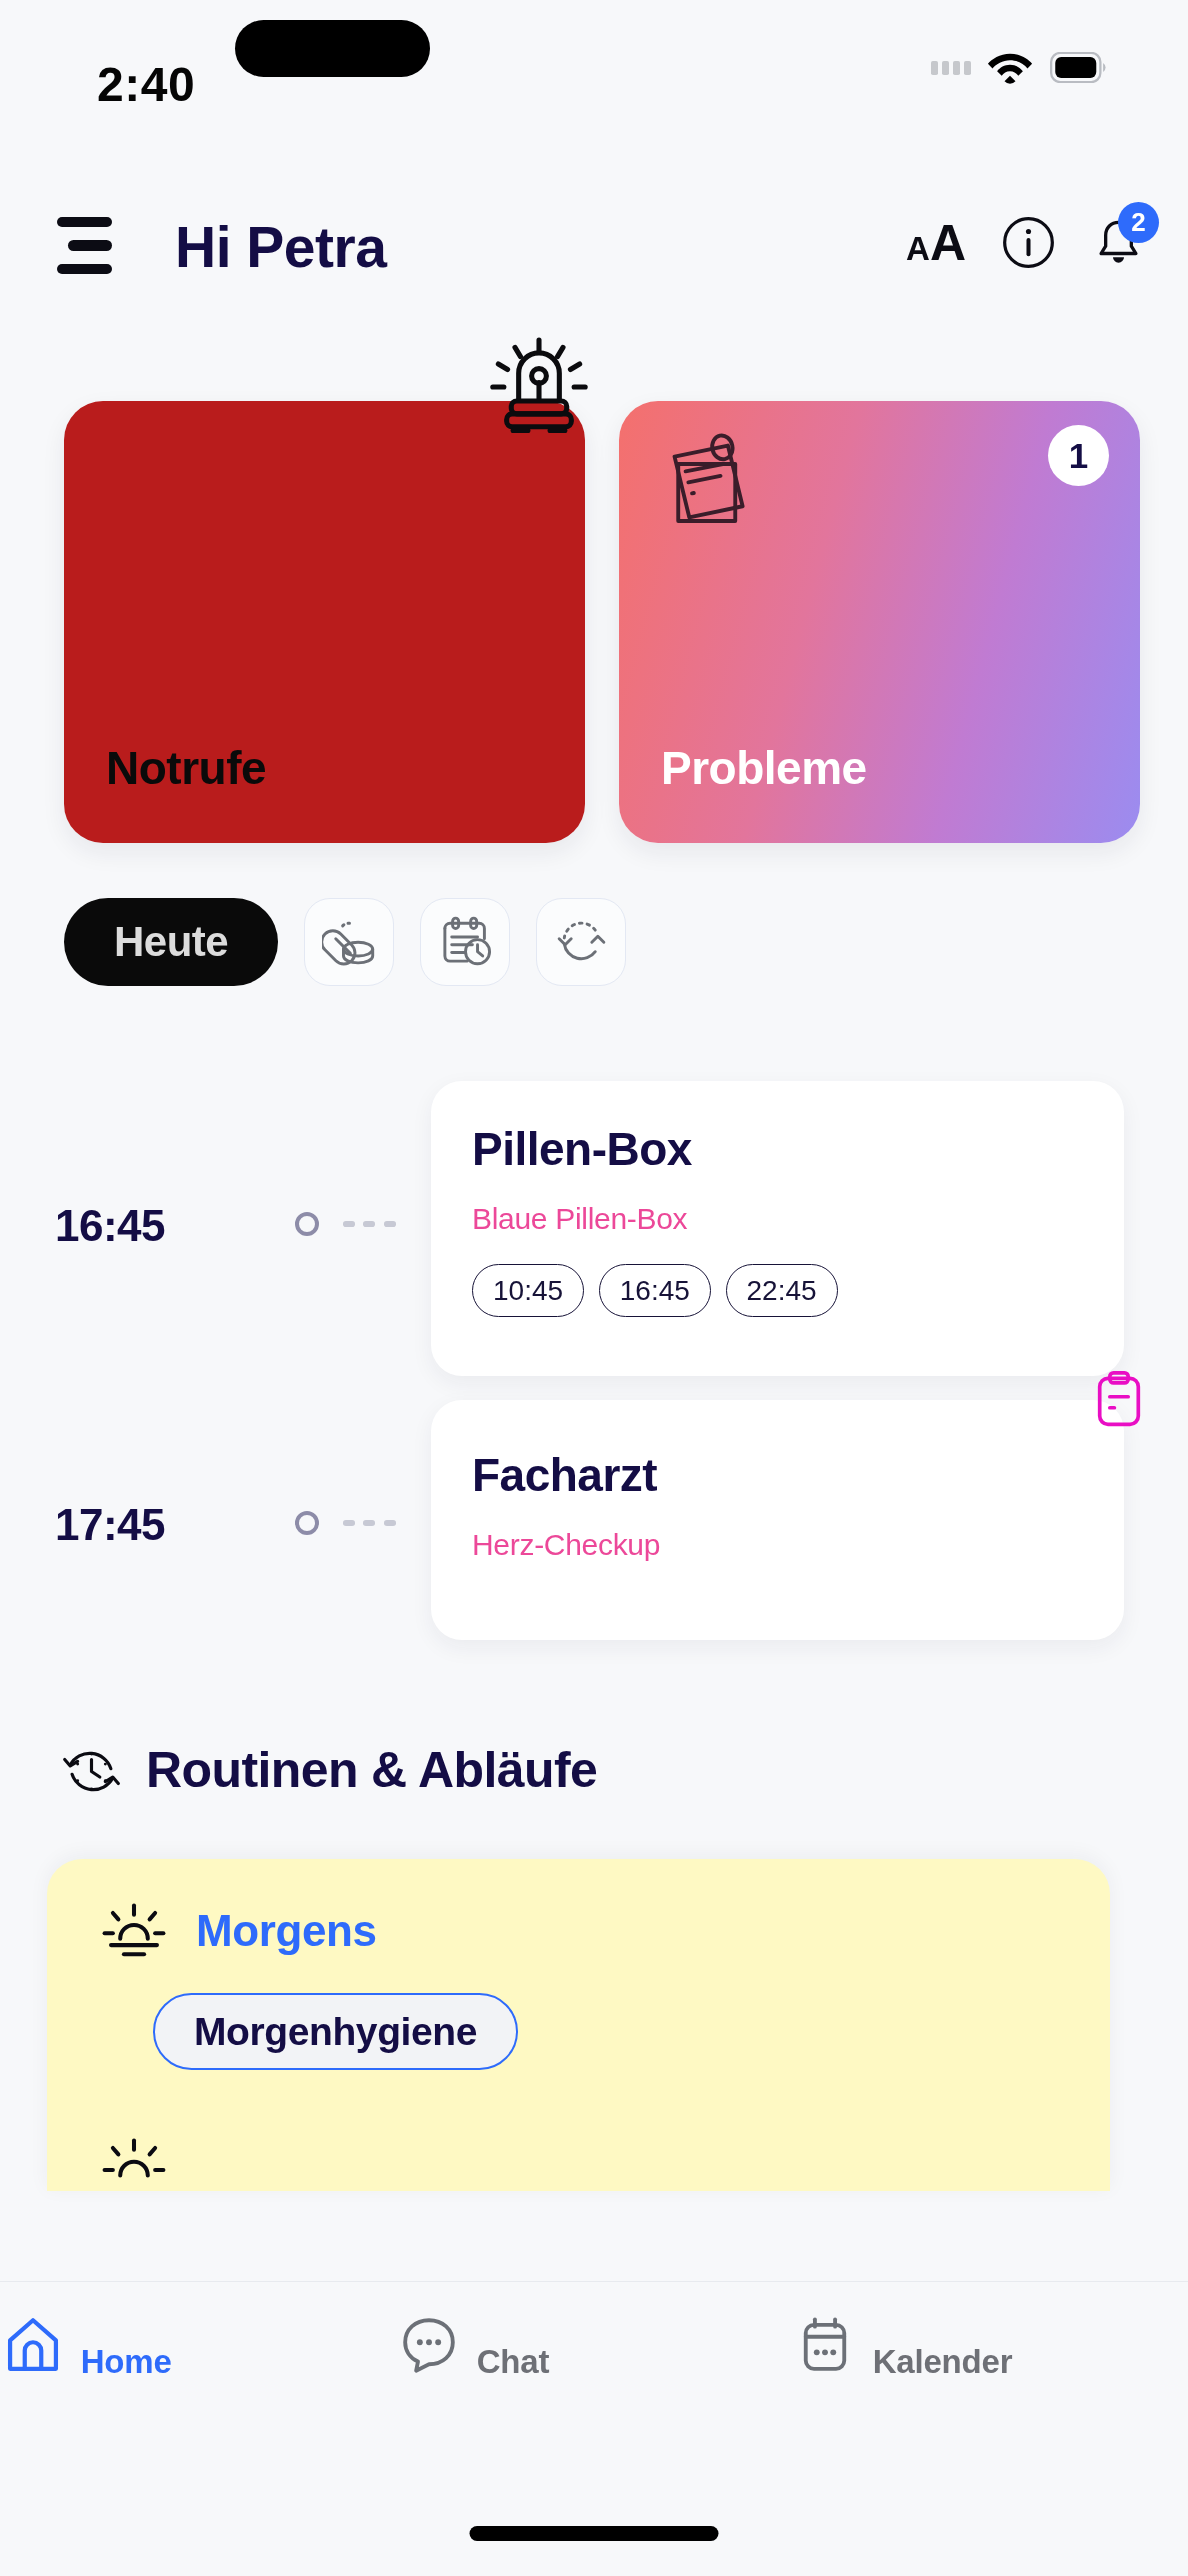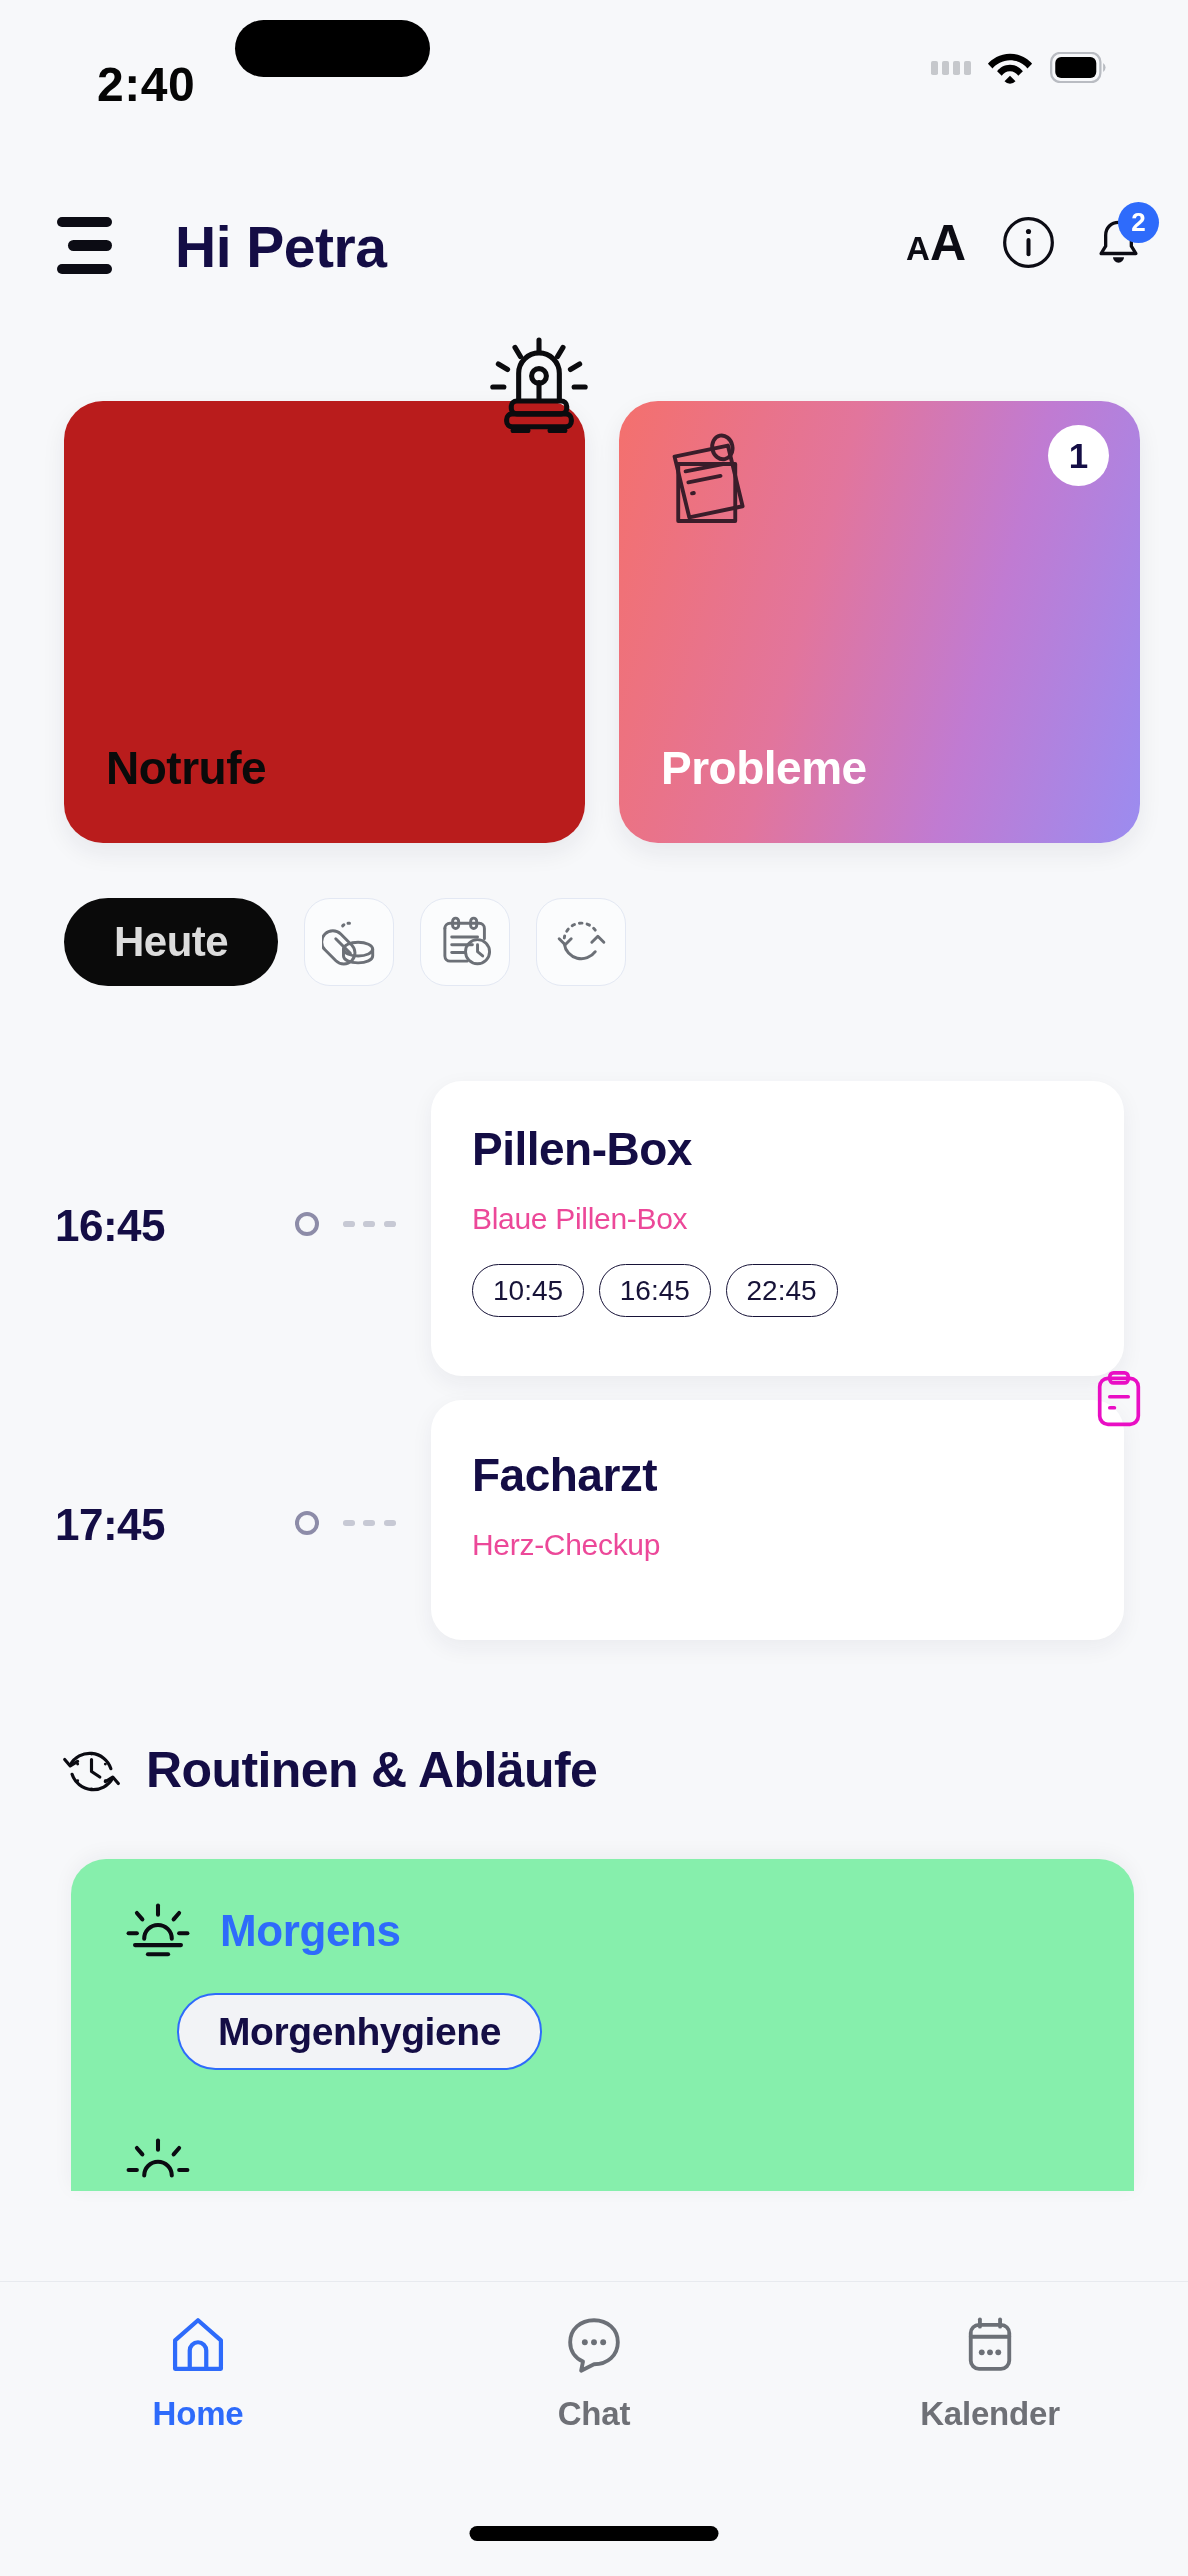--- a/index.html
+++ b/index.html
@@ -179,23 +179,23 @@
   
   #routines-header {
     position: absolute; top: 1741px; left: 61px;
     display: flex; align-items: flex-start; gap: 24px;
   }
   #routines-title {
     font-size: 50px; font-weight: 700; color: #140d45;
     letter-spacing: -0.6px;
   }
   #routines-card {
-    position: absolute; top: 1859px; left: 71px;
+    position: absolute; top: 1859px; left: 47px;
     width: 1063px; height: 332px;
-    background: #86efac;
+    background: #fef9c3;
     border-radius: 35px 35px 0 0;
     box-shadow: 0 -3.7px 20px rgba(28,32,60,.05);
     overflow: hidden;
   }
   .routine-block { position: absolute; left: 53px; }
   .routine-head { display: flex; align-items: center; gap: 28px; }
   .routine-name {
     font-size: 44px; font-weight: 700; color: #2e6bfb;
     letter-spacing: -0.4px;
   }
@@ -214,22 +214,22 @@
     position: absolute; left: 0; bottom: 0;
     width: 1188px; height: 295px;
     background: #f7f8fa;
     border-top: 1.8px solid #e8eaef;
   }
   #nav-items {
     position: absolute; top: 29.5px; left: 0; width: 1188px;
     display: flex;
   }
   .nav-item {
-    flex: 1; display: flex; flex-direction: column;
-    align-items: center; gap: 14.7px;
+    flex: 1; display: flex; flex-direction: row;
+    align-items: flex-end; gap: 14.7px;
   }
   .nav-label { font-size: 33px; font-weight: 600; letter-spacing: -0.2px; }
   .nav-item.active .nav-label { color: #2e6bfb; }
   .nav-item:not(.active) .nav-label { color: #6e7076; }
   #home-indicator {
     position: absolute; left: 50%; transform: translateX(-50%);
     bottom: 35px; width: 249px; height: 14.7px;
     background: #000; border-radius: 9.2px;
   }
 </style>

